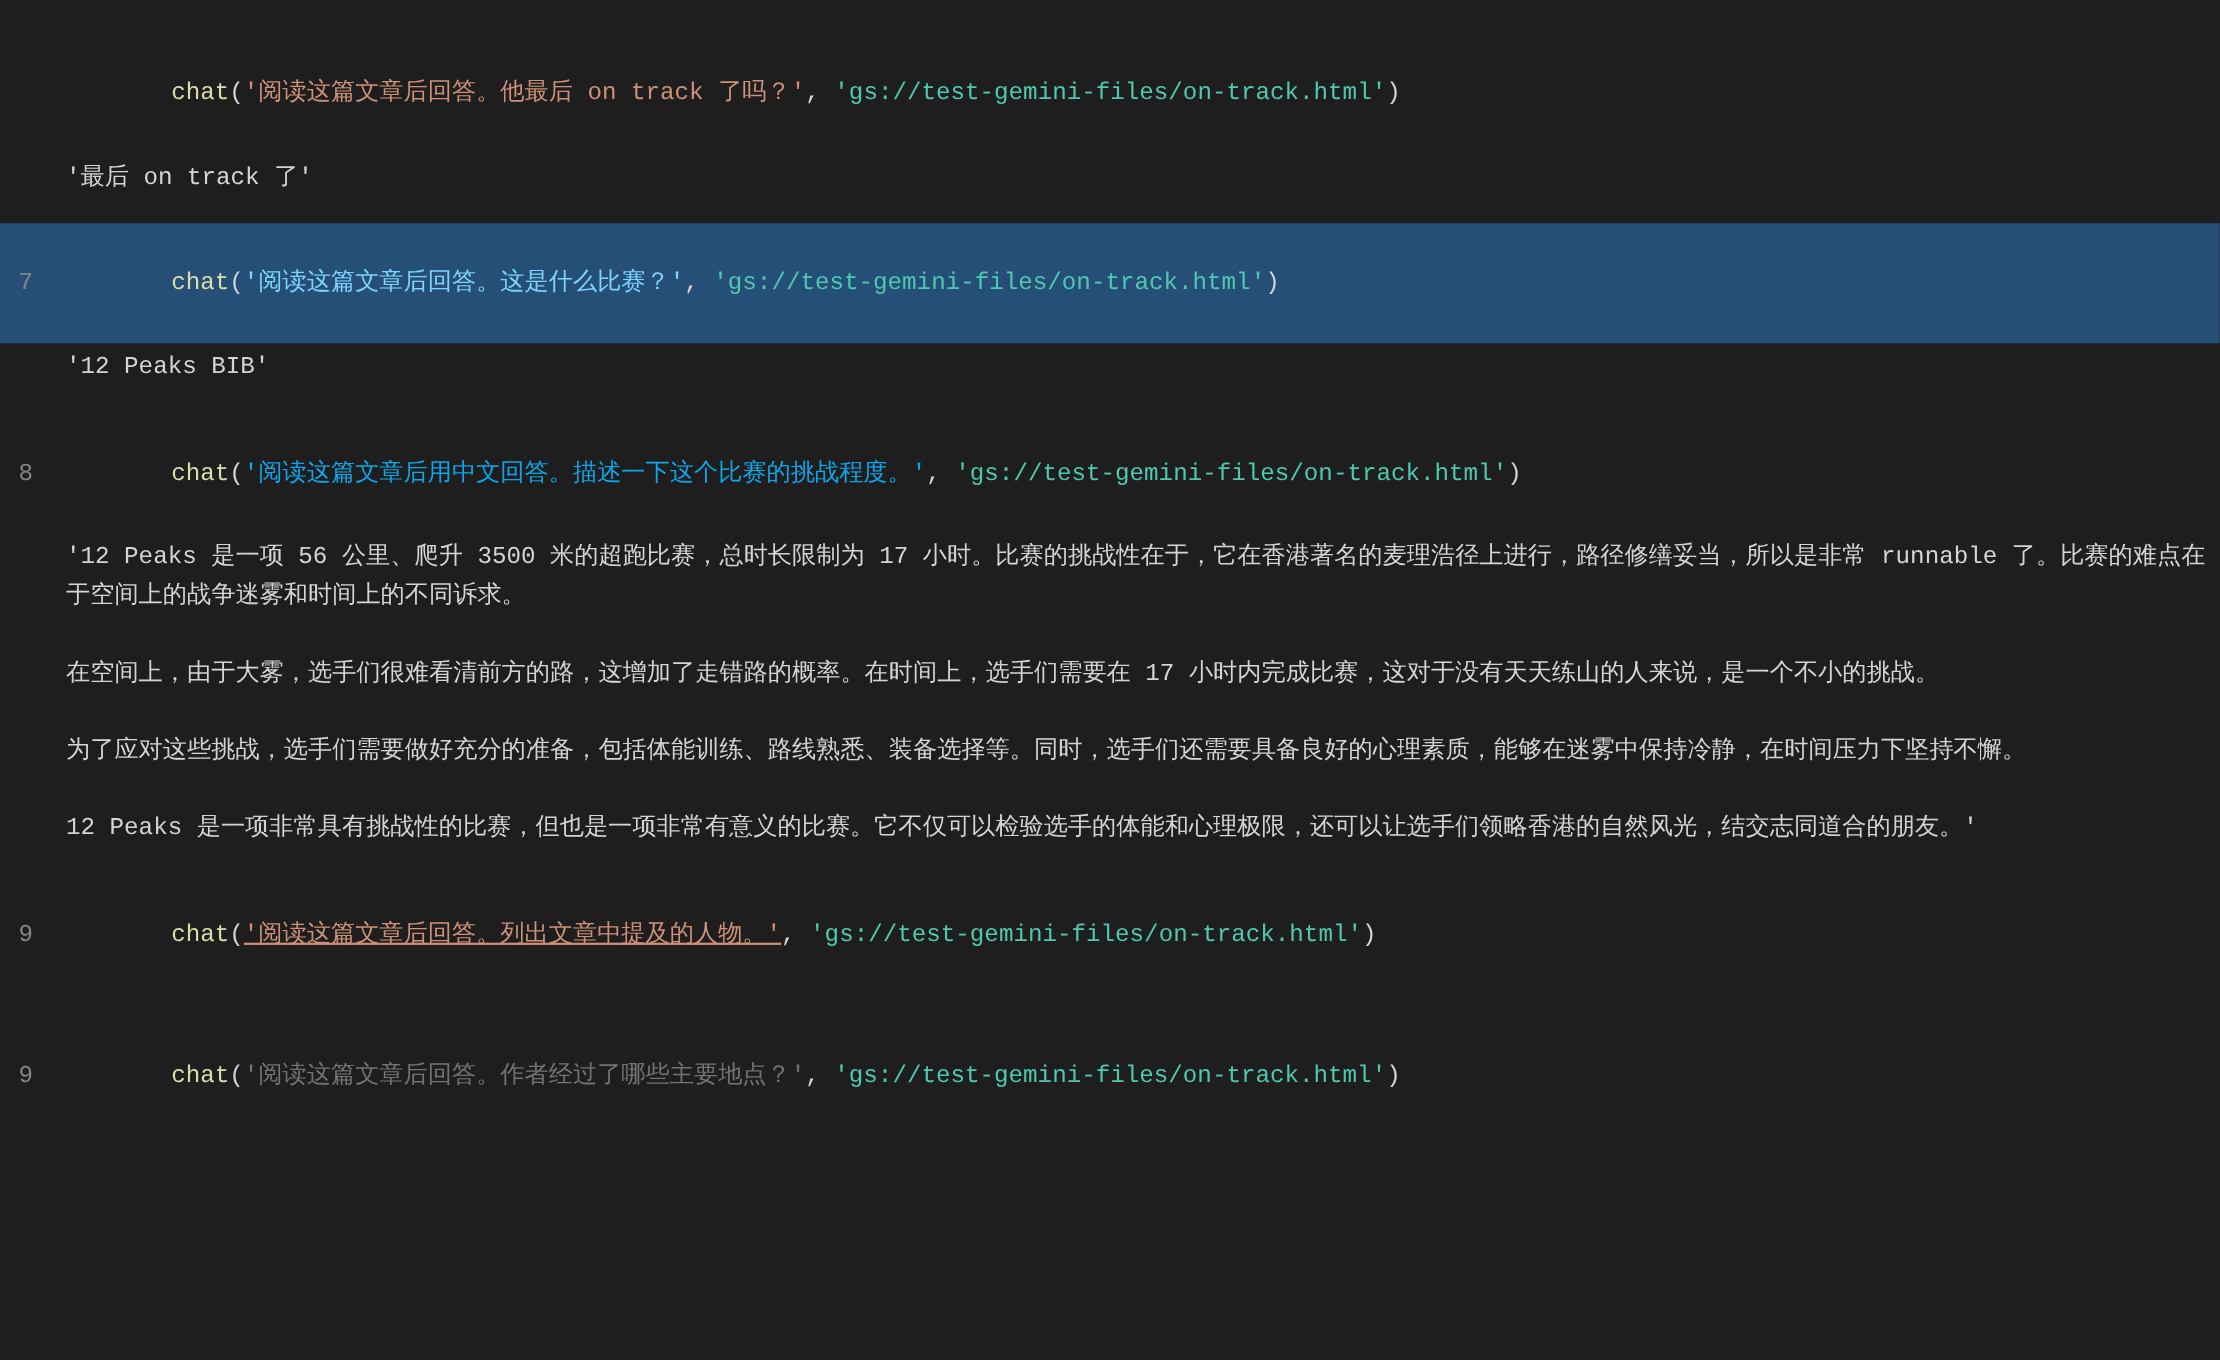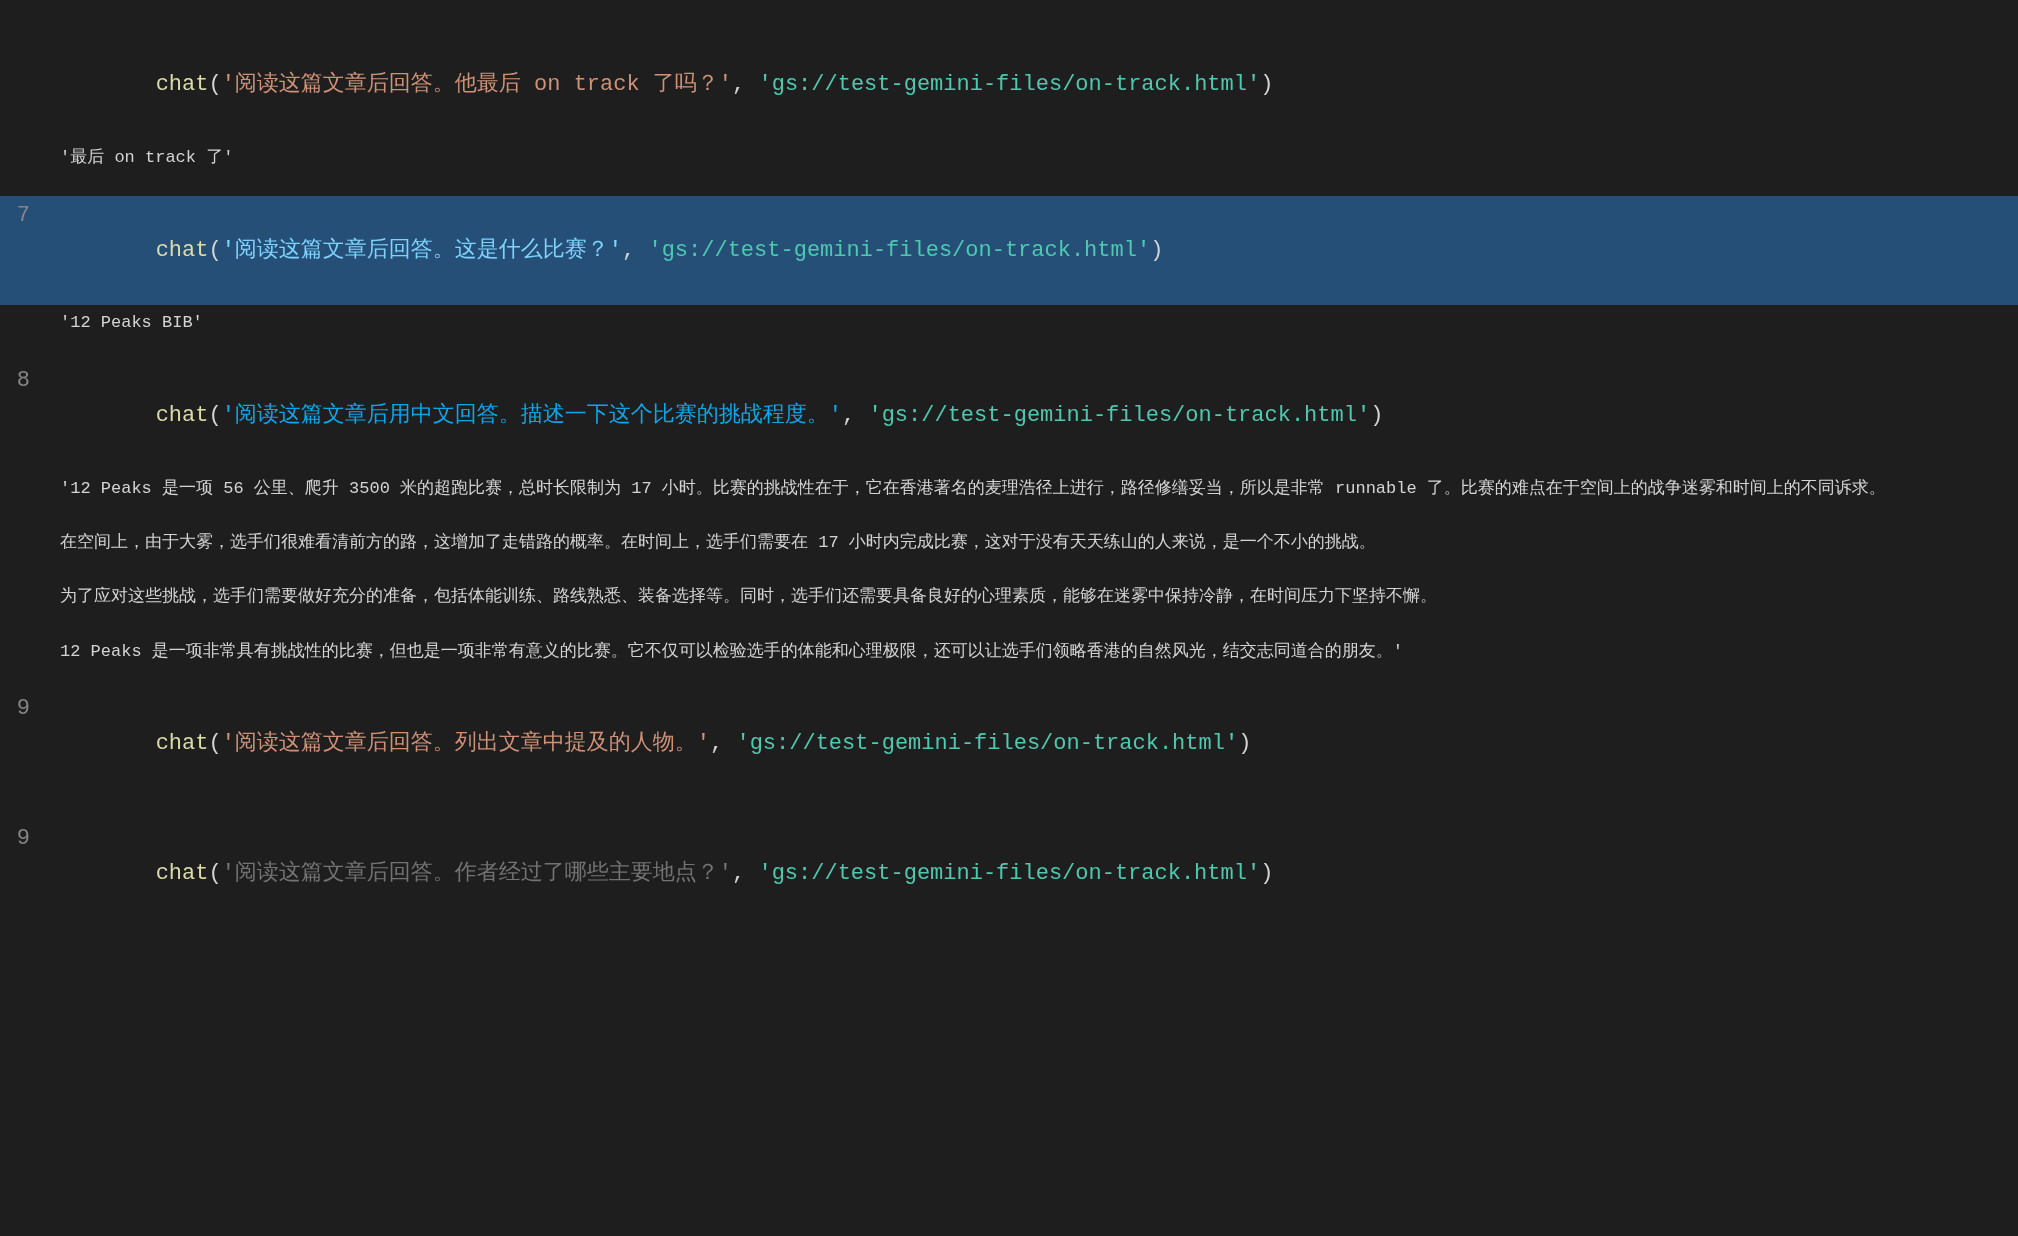--- a/index.html
+++ b/index.html
@@ -15,21 +15,21 @@
       font-size: 22px;
       line-height: 1.6;
       padding: 20px 0;
       min-height: 1236px;
       width: 2018px;
       overflow-x: hidden;
     }
 
     .line {
       display: flex;
-      align-items: flex-start;
+      align-items: center;
       padding: 2px 10px 2px 10px;
       min-height: 36px;
     }
 
     .line-number {
       color: #858585;
       min-width: 40px;
       text-align: right;
       padding-right: 20px;
       user-select: none;
@@ -51,21 +51,21 @@
     .response-line {
       padding-left: 60px;
       color: #d4d4d4;
       padding-top: 4px;
       padding-bottom: 4px;
     }
 
     .response-text {
       white-space: pre-wrap;
       word-break: break-word;
-      font-size: 17px;
+      font-size: 22px;
       line-height: 1.6;
     }
 
     .section {
       margin-bottom: 4px;
     }
 
     
     ::-webkit-scrollbar {
       width: 12px;
@@ -113,21 +113,21 @@
     </div>
     <div class="line response-line">
       <span class="response-text">'12 Peaks 是一项 56 公里、爬升 3500 米的超跑比赛，总时长限制为 17 小时。比赛的挑战性在于，它在香港著名的麦理浩径上进行，路径修缮妥当，所以是非常 runnable 了。比赛的难点在于空间上的战争迷雾和时间上的不同诉求。<br><br>在空间上，由于大雾，选手们很难看清前方的路，这增加了走错路的概率。在时间上，选手们需要在 17 小时内完成比赛，这对于没有天天练山的人来说，是一个不小的挑战。<br><br>为了应对这些挑战，选手们需要做好充分的准备，包括体能训练、路线熟悉、装备选择等。同时，选手们还需要具备良好的心理素质，能够在迷雾中保持冷静，在时间压力下坚持不懈。<br><br>12 Peaks 是一项非常具有挑战性的比赛，但也是一项非常有意义的比赛。它不仅可以检验选手的体能和心理极限，还可以让选手们领略香港的自然风光，结交志同道合的朋友。'</span>
     </div>
   </div>
 
   <div class="section" style="margin-top: 20px;">
     <div class="line">
       <span class="line-number">9</span>
       <span class="line-content">
-        <span style="color:#dcdcaa;">chat</span><span style="color:#d4d4d4;">(</span><span style="color:#ce9178;">'阅读这篇文章后回答。列出文章中提及的人物。'</span><span style="color:#d4d4d4;">, </span><span style="color:#4ec9b0;">'gs://test-gemini-files/on-track.html'</span><span style="color:#d4d4d4;">)</span>
+        <span style="color:#dcdcaa;">chat</span><span style="color:#d4d4d4;">(</span><span style="color:#ce9178;text-decoration:underline;">'阅读这篇文章后回答。列出文章中提及的人物。'</span><span style="color:#d4d4d4;">, </span><span style="color:#4ec9b0;">'gs://test-gemini-files/on-track.html'</span><span style="color:#d4d4d4;">)</span>
       </span>
     </div>
   </div>
 
   <div class="section" style="margin-top: 20px;">
     <div class="line">
       <span class="line-number">9</span>
       <span class="line-content">
         <span style="color:#dcdcaa;">chat</span><span style="color:#d4d4d4;">(</span><span style="color:#737373;">'阅读这篇文章后回答。作者经过了哪些主要地点？'</span><span style="color:#d4d4d4;">, </span><span style="color:#4ec9b0;">'gs://test-gemini-files/on-track.html'</span><span style="color:#d4d4d4;">)</span>
       </span>

